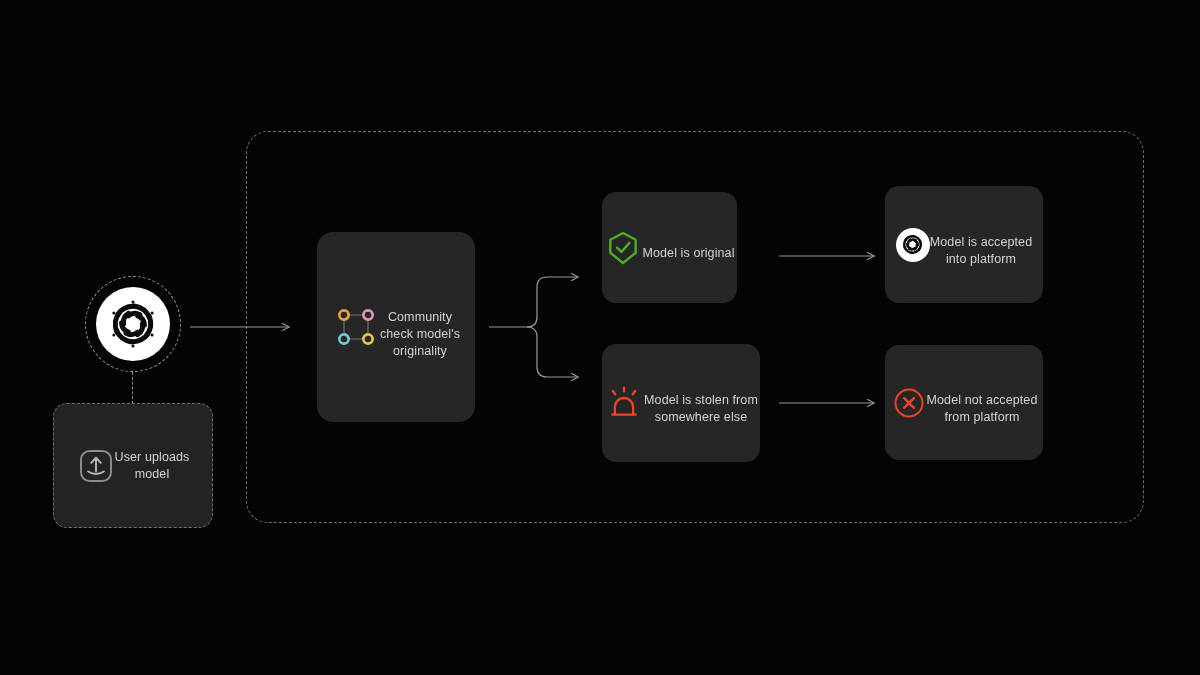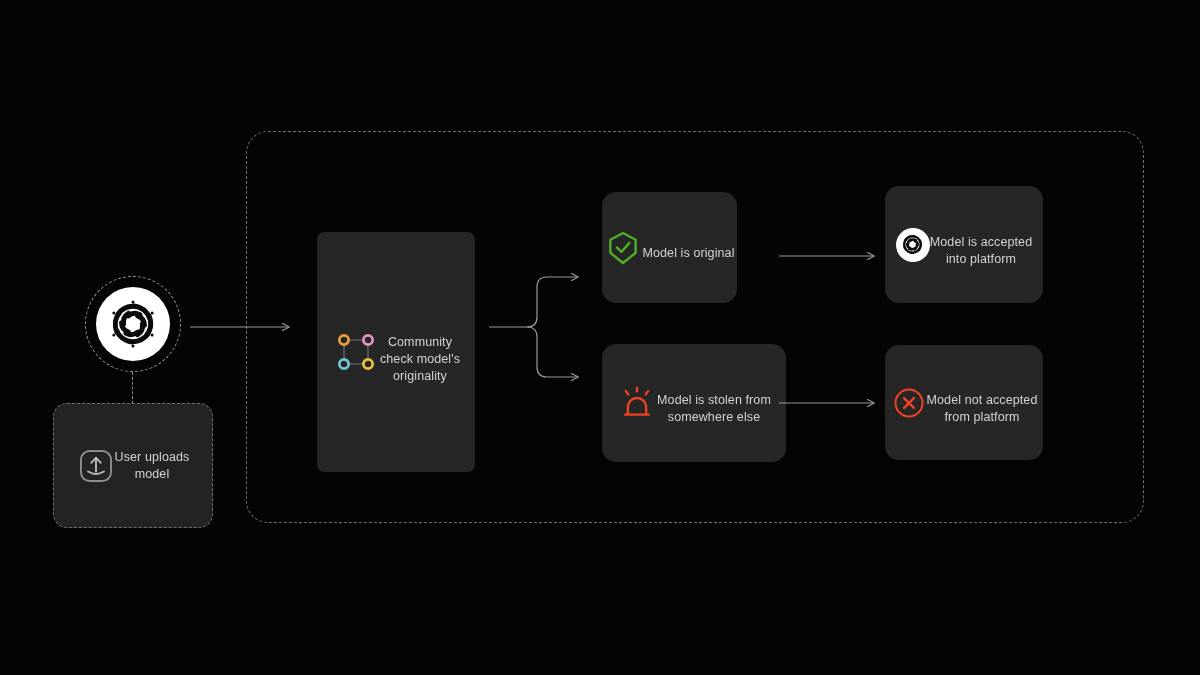--- a/index.html
+++ b/index.html
@@ -63,28 +63,28 @@
     background: #232323;
     border-radius: 14px;
   }
   #upload-card .card-label { margin-top: 0; }
 
   
   #community-card {
     left: 317px;
     top: 232px;
     width: 158px;
-    height: 240px;
-    border-radius: 8px;
+    height: 190px;
+    border-radius: 16px;
   }
   #community-card .card-label { margin-top: 14px; }
 
   
   #original-card  { left: 602px; top: 192px; width: 135px; height: 111px; }
-  #stolen-card    { left: 602px; top: 344px; width: 184px; height: 118px; }
+  #stolen-card    { left: 602px; top: 344px; width: 158px; height: 118px; }
   #accepted-card  { left: 885px; top: 186px; width: 158px; height: 117px; }
   #rejected-card  { left: 885px; top: 345px; width: 158px; height: 115px; }
   #original-card .card-label,
   #stolen-card .card-label,
   #accepted-card .card-label,
   #rejected-card .card-label { margin-top: 12px; }
 
   
   #logo-badge {
     left: 85px;

